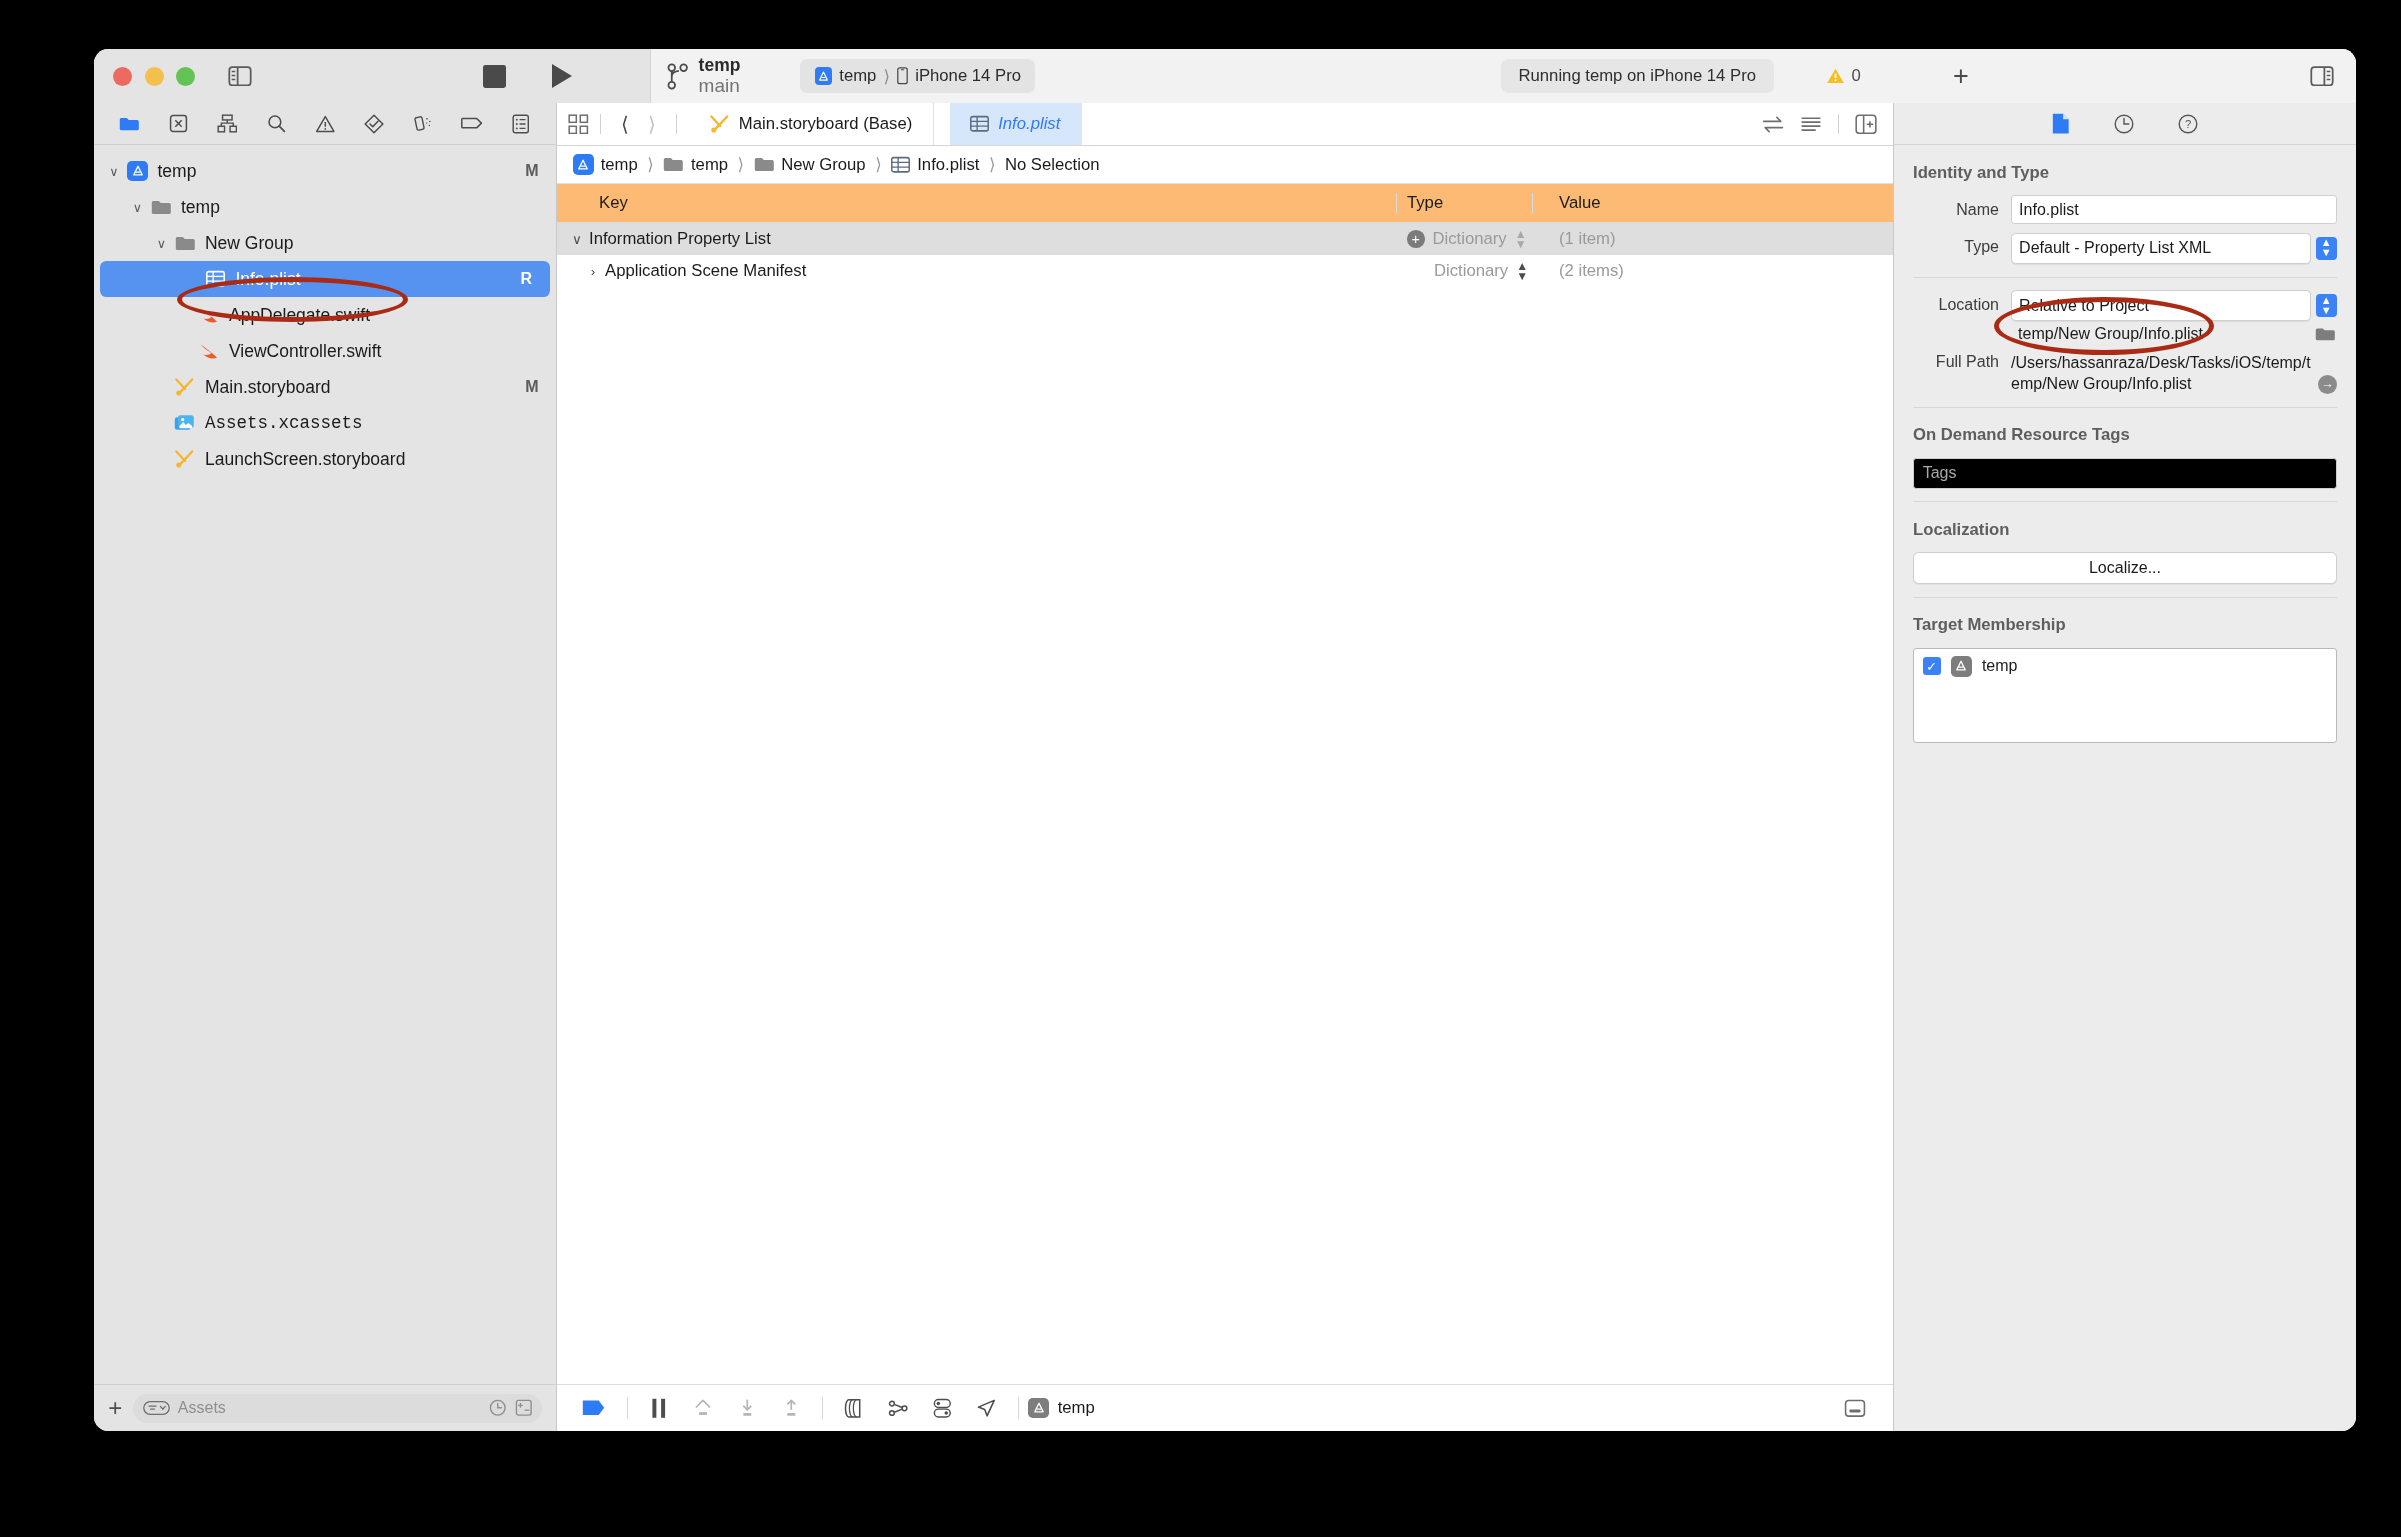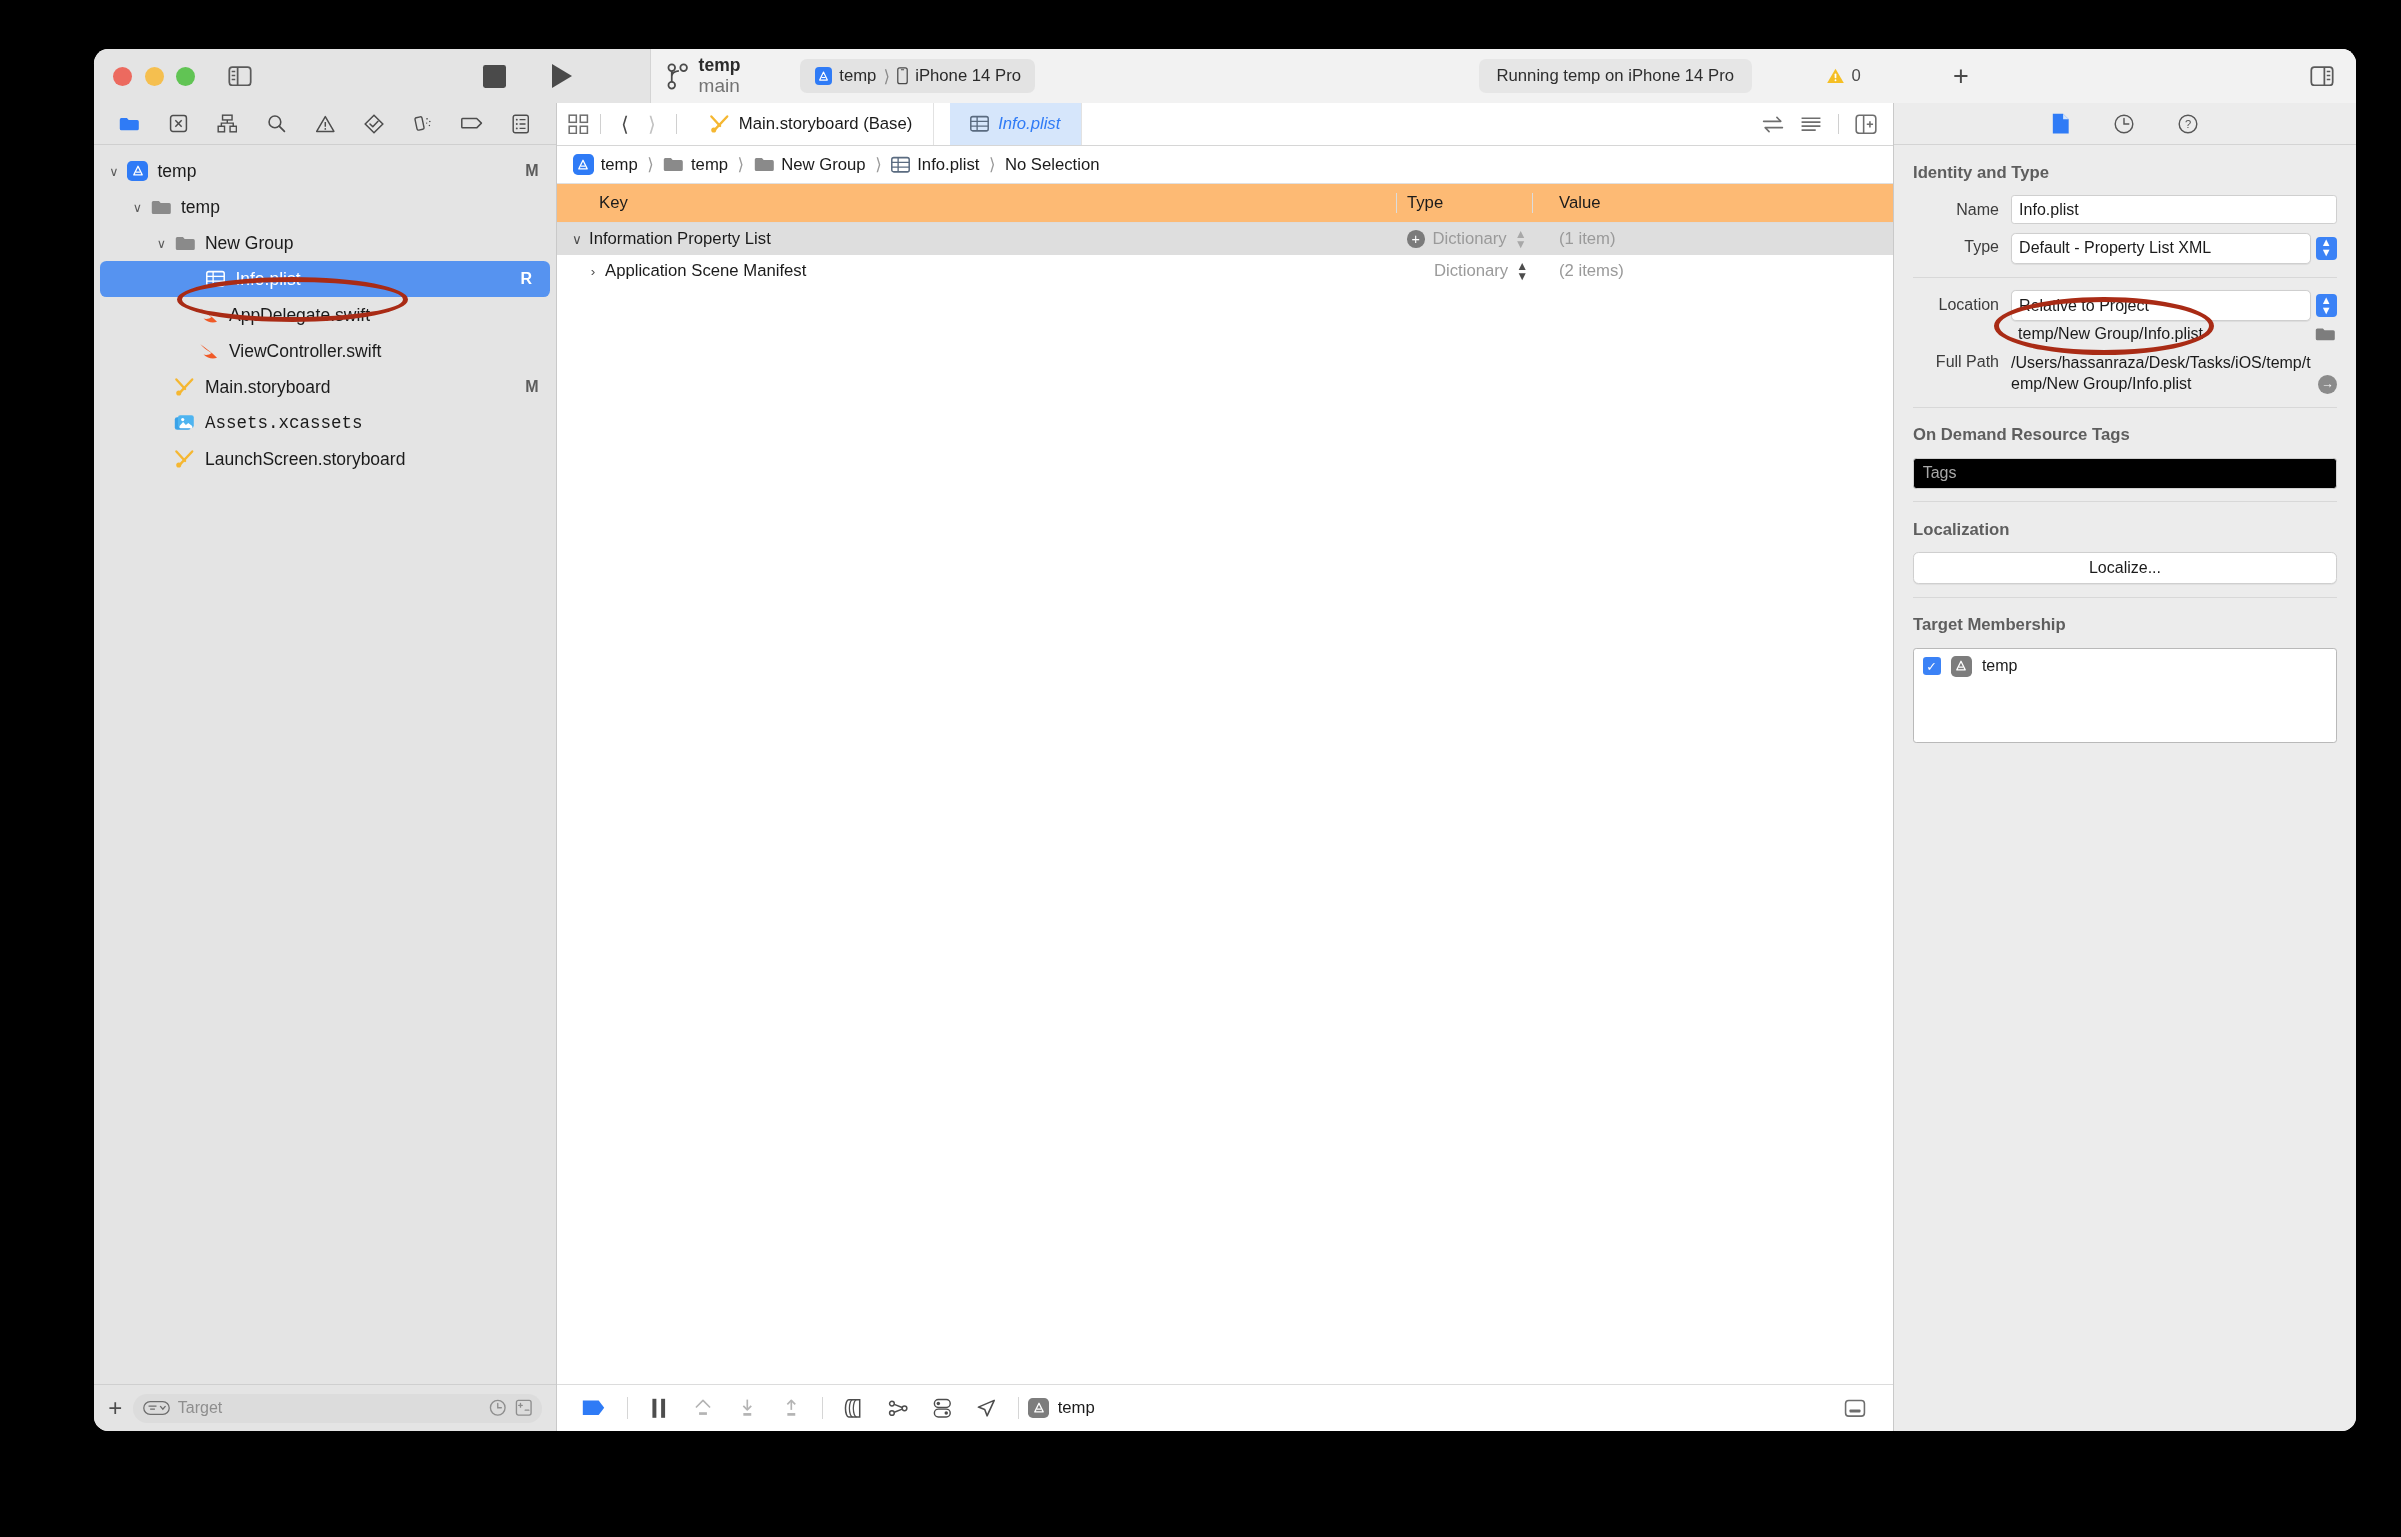--- a/index.html
+++ b/index.html
@@ -29,21 +29,21 @@
   .tb-right{position:absolute;left:556px;right:0;top:0;height:54px;background:#f2f2f2;display:flex;align-items:center;border-left:0.8px solid #d4d4d4;}
   .branch-wrap{display:flex;align-items:center;gap:11px;margin-left:16px;}
   .scheme-names{line-height:1.15;}
   .scheme-title{font-size:17.5px;font-weight:bold;color:#2b2b2b;}
   .scheme-branch{font-size:19px;color:#737373;}
 
   .dest-pill{margin-left:60px;display:flex;align-items:center;gap:7.1px;background:#e3e3e3;border-radius:7.1px;padding:6.4px 14.3px;}
   .dest-txt{font-size:16.7px;color:#2b2b2b;}
   .chev-sep{color:#8b8b8b;font-size:16.7px;}
 
-  .status-pill{position:absolute;left:828px;background:#e6e6e6;border-radius:7.1px;padding:7.1px 17.5px;font-size:16.7px;color:#2e2e2e;white-space:nowrap;text-align:right;}
+  .status-pill{position:absolute;left:850px;background:#e6e6e6;border-radius:7.1px;padding:7.1px 17.5px;font-size:16.7px;color:#2e2e2e;white-space:nowrap;text-align:right;}
   .warn-group{position:absolute;left:1175px;display:flex;align-items:center;gap:6.4px;font-size:16.7px;color:#4a4a4a;}
   .plus-btn{position:absolute;left:1302px;font-size:27px;color:#4a4a4a;line-height:1;}
   .right-toggle{position:absolute;right:22px;}
 
   
   #body{display:flex;height:1328px;}
 
   
   .navigator{width:462px;background:#e4e4e4;display:flex;flex-direction:column;border-right:0.8px solid #c9c9c9;}
   .nav-toolbar{height:41px;display:flex;align-items:center;justify-content:space-around;padding:0 11px;border-bottom:0.8px solid #cfcfcf;}
@@ -415,21 +415,21 @@
         <div class="plus-small">+</div>
         <div class="filter-box">
           <span>
             <svg width="27" height="16" viewBox="0 0 34 20">
                 <rect x="1" y="2" width="32" height="16" rx="8" fill="none" stroke="#6e6e6e" stroke-width="1.6"></rect>
                 <line x1="7" y1="7.5" x2="17" y2="7.5" stroke="#6e6e6e" stroke-width="1.6"></line>
                 <line x1="9" y1="11.5" x2="15" y2="11.5" stroke="#6e6e6e" stroke-width="1.6"></line>
                 <path d="M22 8 l3 3.4 3-3.4" fill="none" stroke="#6e6e6e" stroke-width="1.7" stroke-linecap="round"></path>
               </svg>
           </span>
-          <span class="filter-ph">Target</span>
+          <span class="filter-ph">Assets</span>
           <span>
             <svg width="17.5" height="17.5" viewBox="0 0 22 22">
                 <circle cx="11" cy="11" r="9.2" fill="none" stroke="#8e8e8e" stroke-width="1.7"></circle>
                 <path d="M11 5.5 V11 H15.5" fill="none" stroke="#8e8e8e" stroke-width="1.7" stroke-linecap="round"></path>
               </svg>
           </span>
           <span>
             <svg width="17.5" height="17.5" viewBox="0 0 22 22">
                 <rect x="1.8" y="1.8" width="18.4" height="18.4" rx="2.5" fill="none" stroke="#8e8e8e" stroke-width="1.7"></rect>
                 <path d="M4.6 8 h4.6 M6.9 5.7 v4.6 M12.8 14 h4.6" stroke="#8e8e8e" stroke-width="1.7" stroke-linecap="round"></path>

